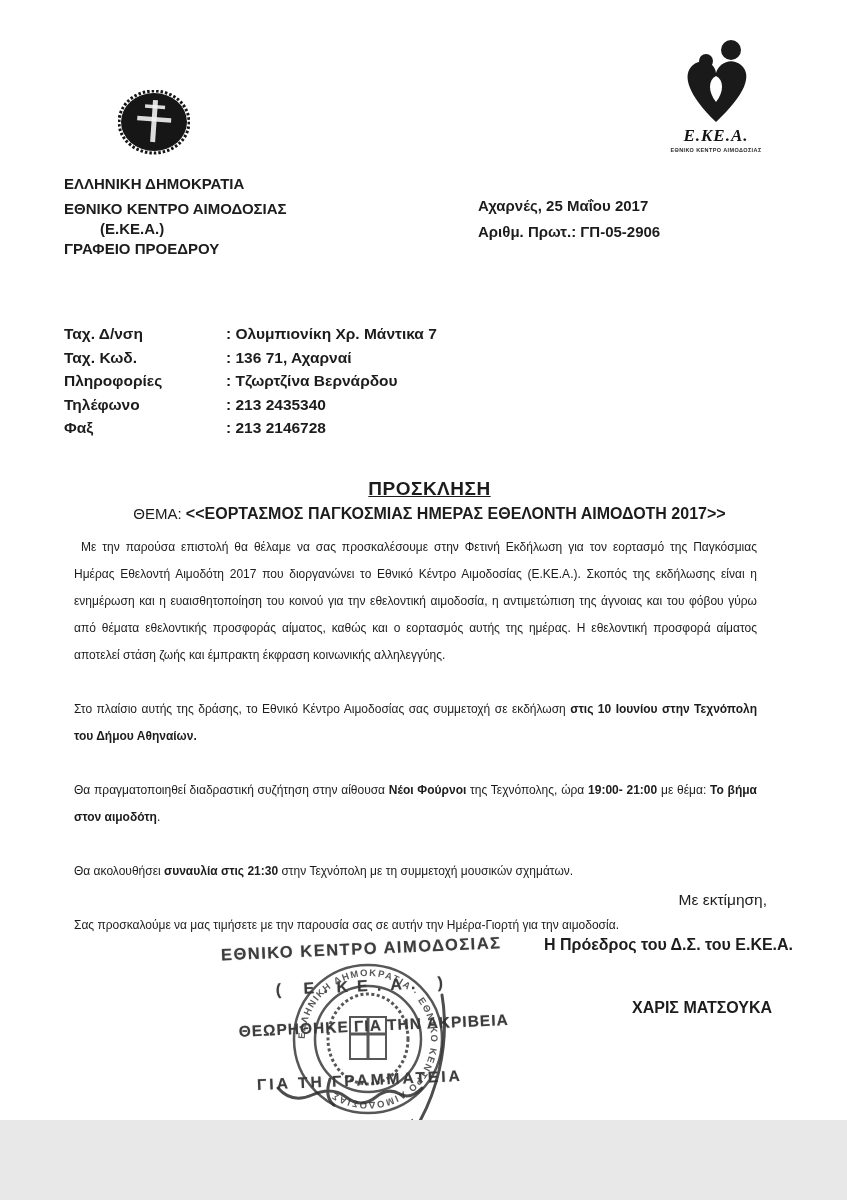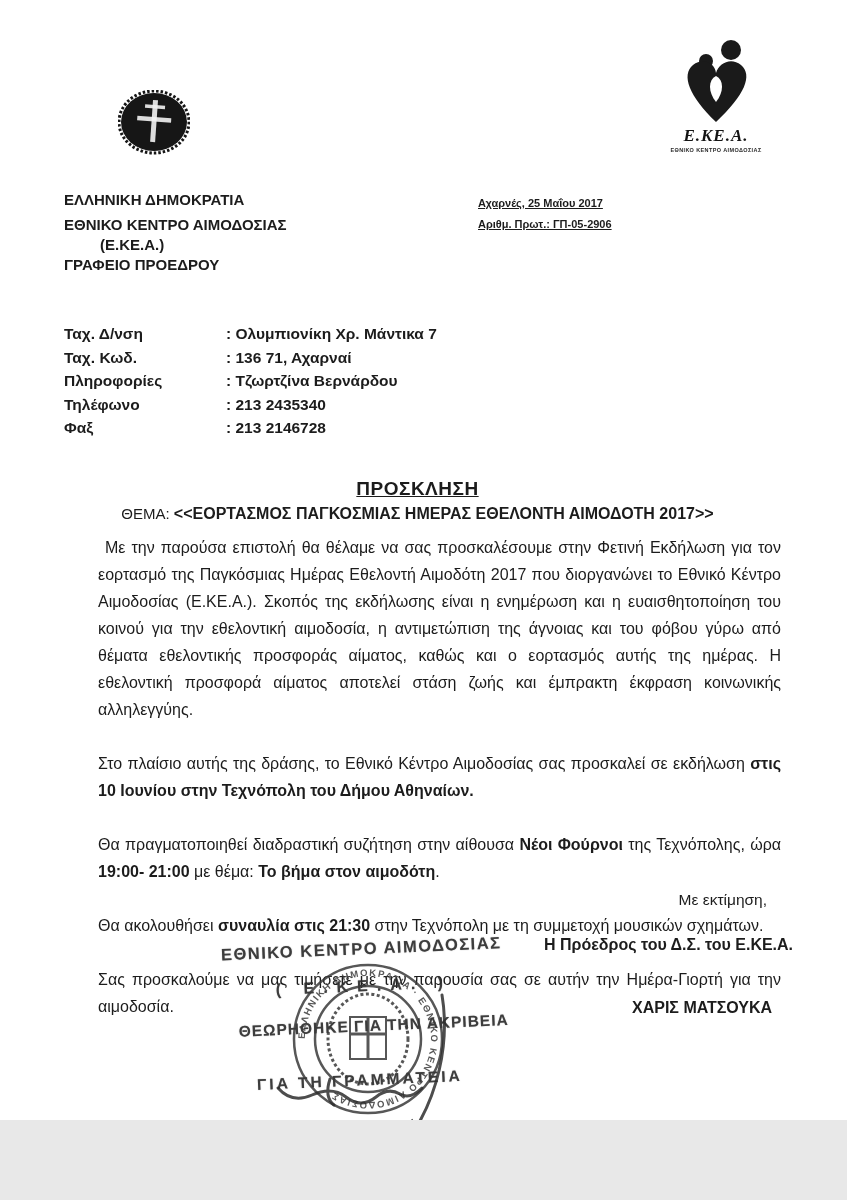--- a/index.html
+++ b/index.html
@@ -9,41 +9,41 @@
     font-family:"Liberation Sans", sans-serif; color:#1c1c1c;
   }
 
   
   .emblem-left { position:absolute; left:118px; top:90px; }
   .logo-right  { position:absolute; left:664px; top:38px; width:104px; text-align:center; }
   .logo-script { font-family:"Liberation Serif", serif; font-style:italic; font-weight:700;
                  font-size:17px; color:#141414; margin-top:-2px; letter-spacing:1px; }
   .logo-sub    { font-size:5.5px; font-weight:700; color:#2a2a2a; letter-spacing:.4px; margin-top:1px; }
 
-  .header-left { position:absolute; left:64px; top:190px; font-size:15px; font-weight:700; line-height:20px; }
+  .header-left { position:absolute; left:64px; top:174px; font-size:15px; font-weight:700; line-height:20px; }
   .header-left .org-block { margin-top:5px; }
   .header-left .org-indent { padding-left:36px; }
 
-  .header-right { position:absolute; left:478px; top:197px; font-size:11px; font-weight:700;text-decoration:underline; }
+  .header-right { position:absolute; left:478px; top:197px; font-size:15px; font-weight:700; }
   .header-right .protocol { margin-top:9px; }
 
   
   .contact { position:absolute; left:64px; top:322px; font-size:15.5px; font-weight:700; line-height:23.5px; }
   .contact-row { display:flex;gap:17px; }
   .contact-label { width:145px; }
 
   
-  .title-block { position:absolute; left:76px; top:478px; width:683px; text-align:center; }
+  .title-block { position:absolute; left:88px; top:478px; width:683px; text-align:center; }
   .doc-title { font-size:19px; font-weight:700; text-decoration:underline; letter-spacing:.5px; margin:0; }
   .doc-subject { font-size:15px; margin-top:5px; }
   .doc-subject b { font-size:16px; }
 
   
-  .body-text { position:absolute; left:98px; top:534px; width:683px;
-               font-size:16px; line-height:27px; text-align:justify; }
+  .body-text { position:absolute; left:74px; top:534px; width:683px;
+               font-size:12px; line-height:27px; text-align:justify; }
   .body-text p { margin:0 0 27px 0; }
   .body-text p.indent { text-indent:7px; }
   .body-text b { font-weight:700; }
 
   
   .regards { position:absolute; left:560px; top:891px; width:207px; text-align:right; font-size:15.5px; }
   .signer-role { position:absolute; left:544px; top:936px; font-size:16px; font-weight:700; }
   .signer-name { position:absolute; left:632px; top:999px; font-size:16px; font-weight:700; }
 
   
@@ -124,21 +124,21 @@
     </div>
   </div>
 
   <div class="title-block">
     <div class="doc-title">ΠΡΟΣΚΛΗΣΗ</div>
     <div class="doc-subject"><span>ΘΕΜΑ: </span><b>&lt;&lt;ΕΟΡΤΑΣΜΟΣ ΠΑΓΚΟΣΜΙΑΣ ΗΜΕΡΑΣ ΕΘΕΛΟΝΤΗ ΑΙΜΟΔΟΤΗ 2017&gt;&gt;</b></div>
   </div>
 
   <div class="body-text">
     <p class="indent"><span>Με την παρούσα επιστολή θα θέλαμε να σας προσκαλέσουμε στην Φετινή Εκδήλωση για τον εορτασμό της Παγκόσμιας Ημέρας Εθελοντή Αιμοδότη 2017 που διοργανώνει το Εθνικό Κέντρο Αιμοδοσίας (Ε.ΚΕ.Α.). Σκοπός της εκδήλωσης είναι η ενημέρωση και η ευαισθητοποίηση του κοινού για την εθελοντική αιμοδοσία, η αντιμετώπιση της άγνοιας και του φόβου γύρω από θέματα εθελοντικής προσφοράς αίματος, καθώς και ο εορτασμός αυτής της ημέρας. Η εθελοντική προσφορά αίματος αποτελεί στάση ζωής και έμπρακτη έκφραση κοινωνικής αλληλεγγύης.</span></p>
-    <p><span>Στο πλαίσιο αυτής της δράσης, το Εθνικό Κέντρο Αιμοδοσίας σας προσκαλεί σε εκδήλωση </span><b>στις 10 Ιουνίου στην Τεχνόπολη του Δήμου Αθηναίων.</b></p>
+    <p><span>Στο πλαίσιο αυτής της δράσης, το Εθνικό Κέντρο Αιμοδοσίας σας συμμετοχή σε εκδήλωση </span><b>στις 10 Ιουνίου στην Τεχνόπολη του Δήμου Αθηναίων.</b></p>
     <p><span>Θα πραγματοποιηθεί διαδραστική συζήτηση στην αίθουσα </span><b>Νέοι Φούρνοι</b><span> της Τεχνόπολης, ώρα </span><b>19:00- 21:00</b><span> με θέμα: </span><b>Το βήμα στον αιμοδότη</b><span>.</span></p>
     <p><span>Θα ακολουθήσει </span><b>συναυλία στις 21:30</b><span> στην Τεχνόπολη με τη συμμετοχή μουσικών σχημάτων.</span></p>
     <p><span>Σας προσκαλούμε να μας τιμήσετε με την παρουσία σας σε αυτήν την Ημέρα-Γιορτή για την αιμοδοσία.</span></p>
   </div>
 
   <div class="regards">Με εκτίμηση,</div>
   <div class="signer-role">Η Πρόεδρος του Δ.Σ. του Ε.ΚΕ.Α.</div>
   <div class="signer-name">ΧΑΡΙΣ ΜΑΤΣΟΥΚΑ</div>
 
   <div class="stamp">

